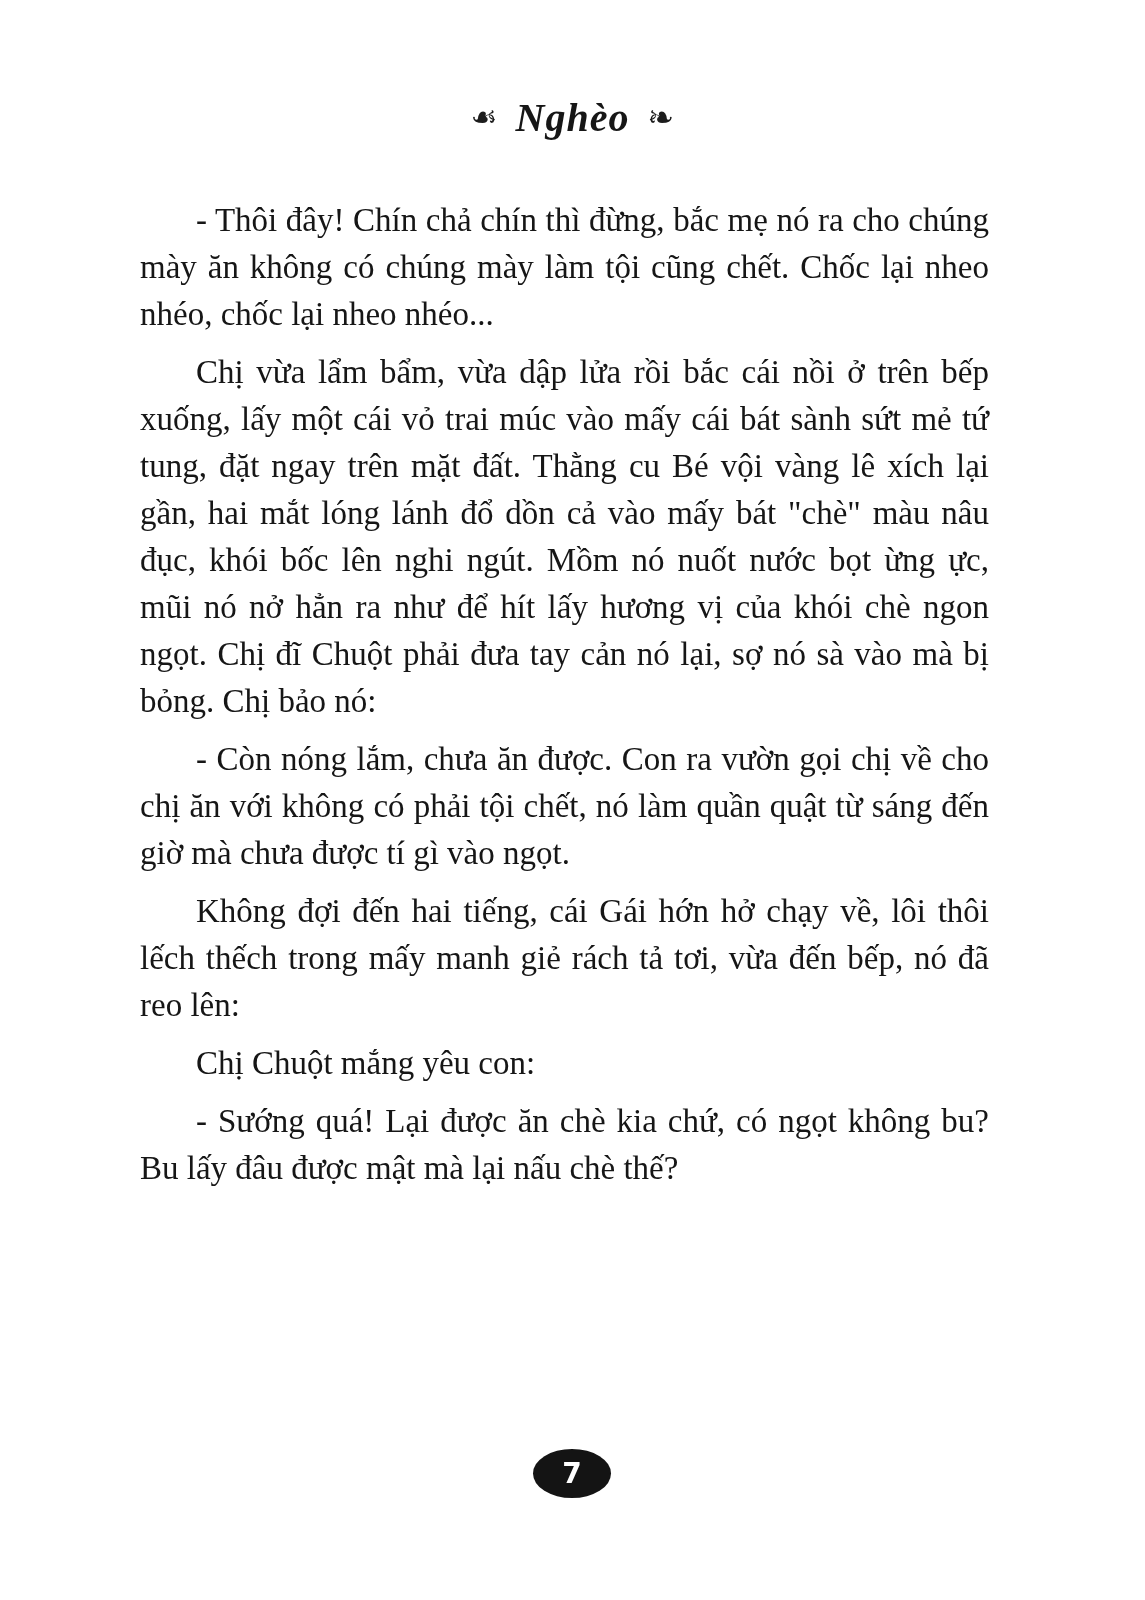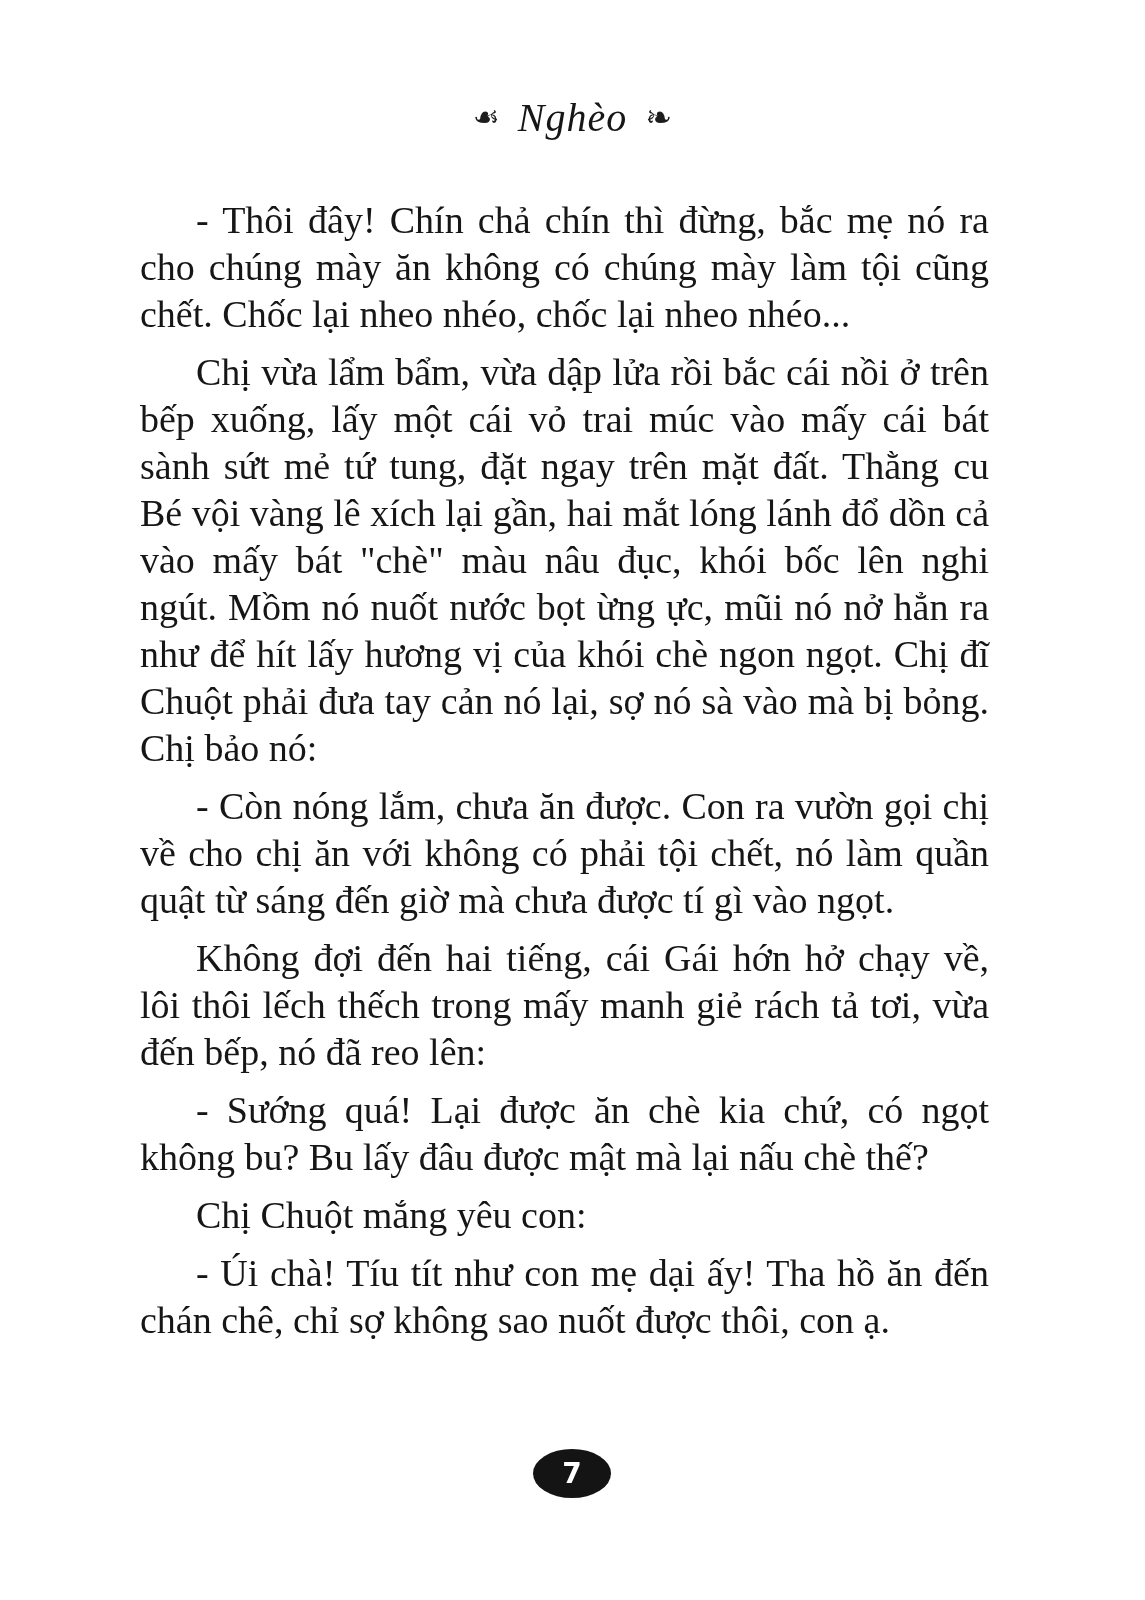--- a/index.html
+++ b/index.html
@@ -16,41 +16,41 @@
     color: #161616;
     overflow: hidden;
   }
   .header {
     padding-top: 94px;
     text-align: center;
     white-space: nowrap;
   }
   .title {
     font-size: 40px;
-    font-weight: normal;
+    font-weight: bold;
     font-style: italic;
     letter-spacing: 1px;
     margin: 0 14px;
   }
   .fleuron {
     font-family: "DejaVu Sans", sans-serif;
     font-size: 30px;
     display: inline-block;
     vertical-align: 4px;
     color: #1c1c1c;
   }
   .fleuron.flip {
     transform: scaleX(-1);
   }
   .content {
     margin: 56px 156px 0 140px;
   }
   .content p {
     margin: 0 0 11px 0;
-    font-size: 38px;
+    font-size: 33px;
     line-height: 47px;
     text-align: justify;
     text-indent: 56px;
   }
   .page-badge {
     position: absolute;
     left: 533px;
     top: 1449px;
     width: 78px;
     height: 49px;
@@ -77,22 +77,21 @@
     <span class="fleuron">☙</span>
     <span class="title">Nghèo</span>
     <span class="fleuron flip">☙</span>
   </div>
 
   <div class="content">
     <p>- Thôi đây! Chín chả chín thì đừng, bắc mẹ nó ra cho chúng mày ăn không có chúng mày làm tội cũng chết. Chốc lại nheo nhéo, chốc lại nheo nhéo...</p>
     <p>Chị vừa lẩm bẩm, vừa dập lửa rồi bắc cái nồi ở trên bếp xuống, lấy một cái vỏ trai múc vào mấy cái bát sành sứt mẻ tứ tung, đặt ngay trên mặt đất. Thằng cu Bé vội vàng lê xích lại gần, hai mắt lóng lánh đổ dồn cả vào mấy bát "chè" màu nâu đục, khói bốc lên nghi ngút. Mồm nó nuốt nước bọt ừng ực, mũi nó nở hẳn ra như để hít lấy hương vị của khói chè ngon ngọt. Chị đĩ Chuột phải đưa tay cản nó lại, sợ nó sà vào mà bị bỏng. Chị bảo nó:</p>
     <p>- Còn nóng lắm, chưa ăn được. Con ra vườn gọi chị về cho chị ăn với không có phải tội chết, nó làm quần quật từ sáng đến giờ mà chưa được tí gì vào ngọt.</p>
     <p>Không đợi đến hai tiếng, cái Gái hớn hở chạy về, lôi thôi lếch thếch trong mấy manh giẻ rách tả tơi, vừa đến bếp, nó đã reo lên:</p>
+    <p>Chị Chuột mắng yêu con:</p>
     <p>- Sướng quá! Lại được ăn chè kia chứ, có ngọt không bu? Bu lấy đâu được mật mà lại nấu chè thế?</p>
-    <p>Chị Chuột mắng yêu con:</p>
-    <p>- Úi chà! Tíu tít như con mẹ dại ấy! Tha hồ ăn đến chán chê, chỉ sợ không sao nuốt được thôi, con ạ.</p>
   </div>
 
   <div class="page-badge">
     <span>7</span>
   </div>
 
 </div>
 
 </body></html>

